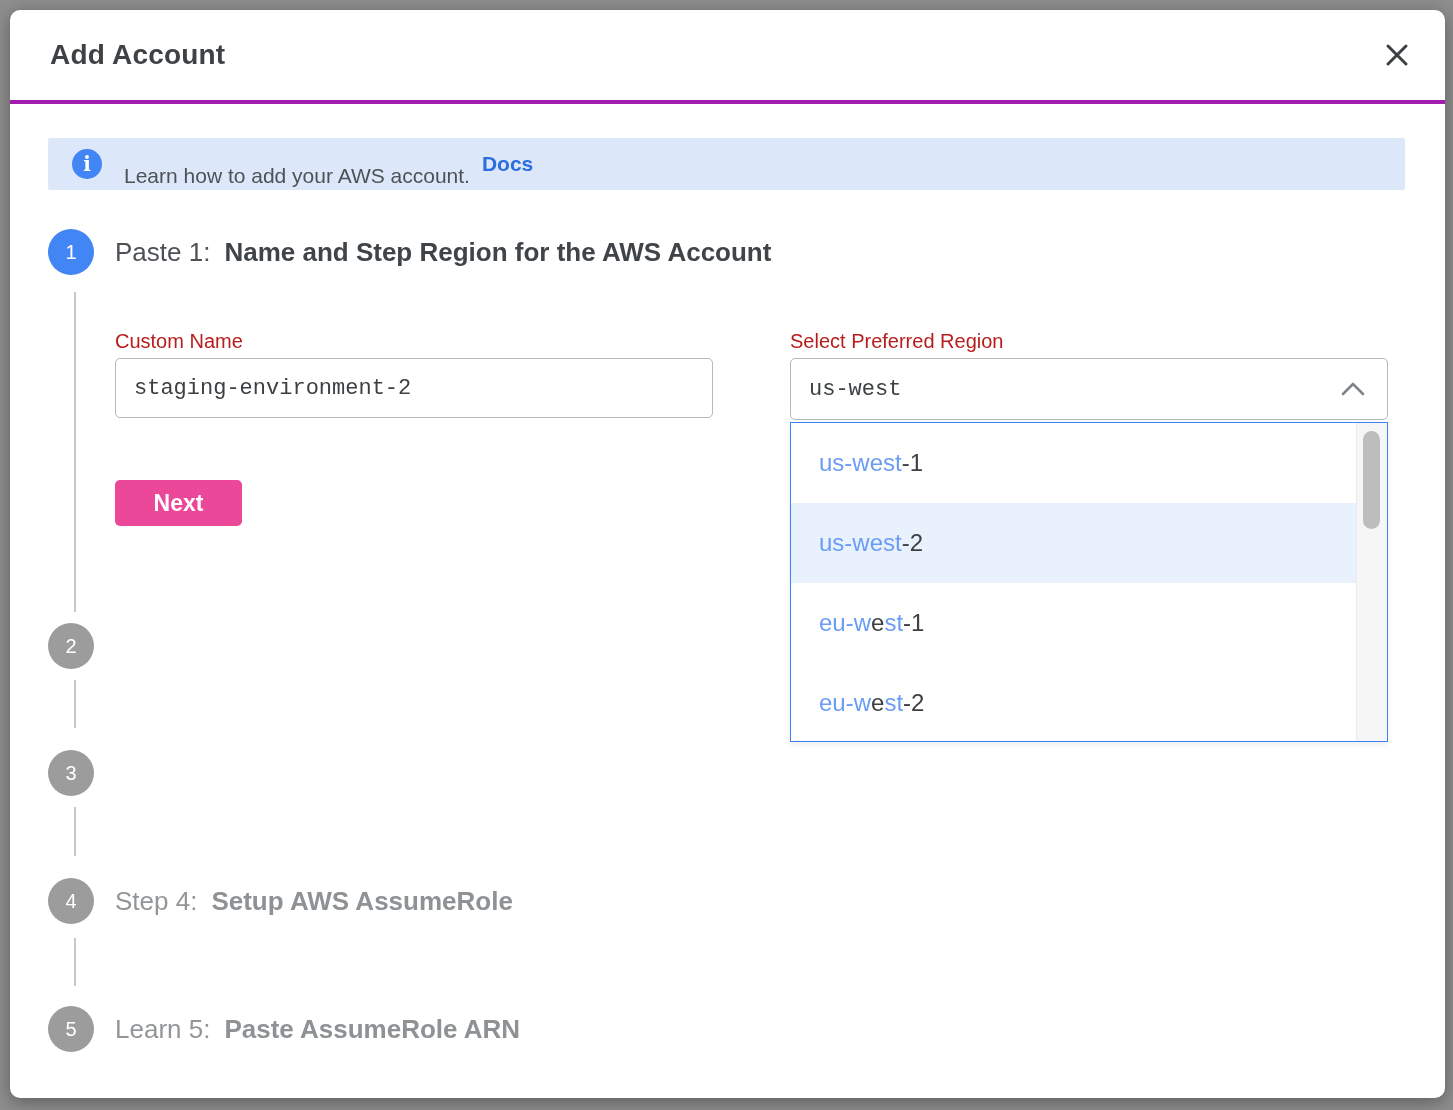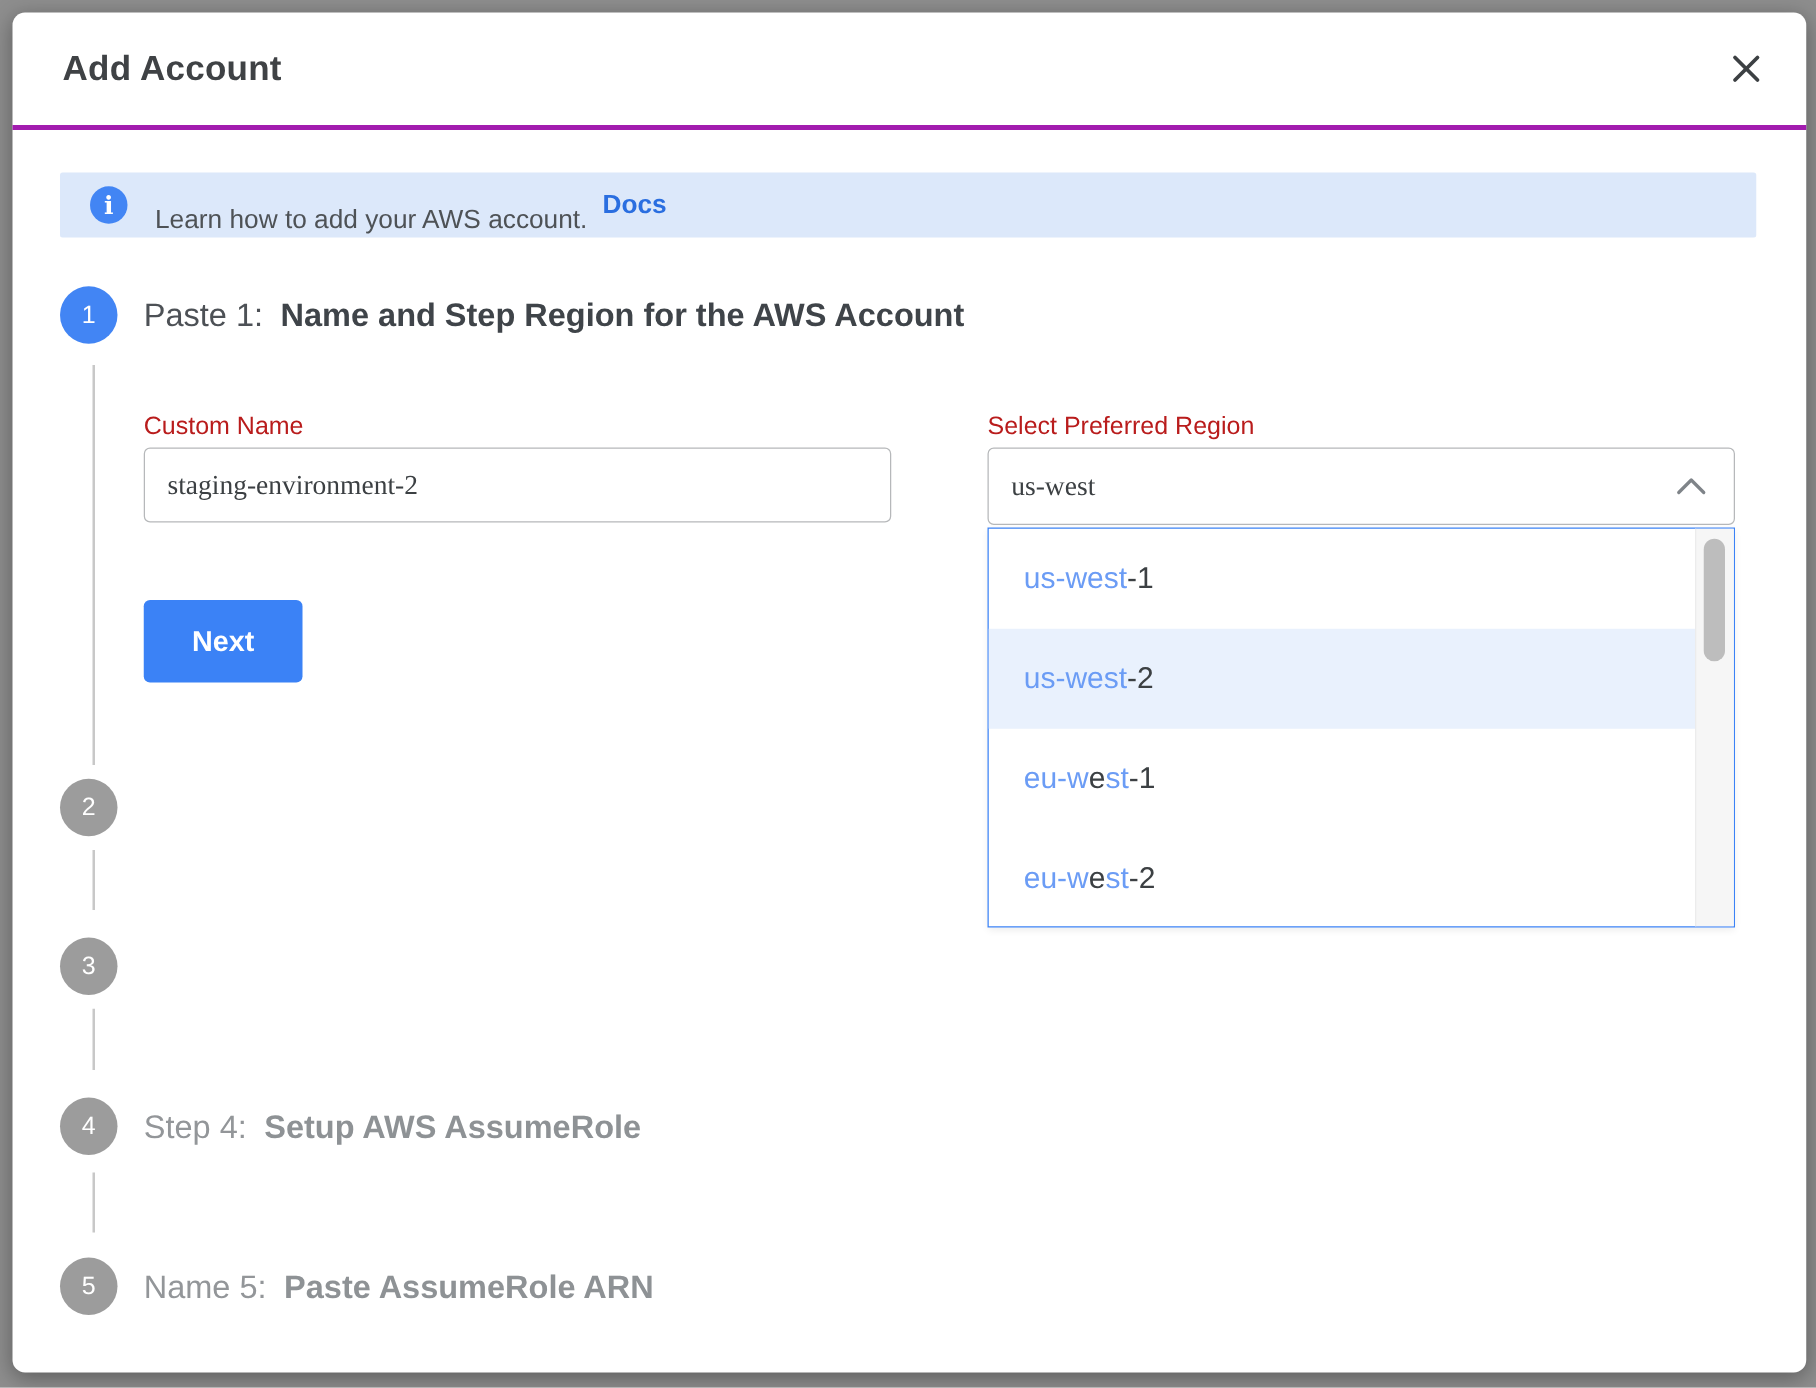--- a/index.html
+++ b/index.html
@@ -42,30 +42,30 @@
 
   .connector{position:absolute;left:64px;width:2px;background:#c8c8c8;}
 
   
   .field-label{position:absolute;top:320px;font-size:20px;color:#b91c1c;}
   .label-name{left:105px;}
   .label-region{left:780px;}
   .text-input{
     position:absolute;top:348px;height:60px;width:598px;box-sizing:border-box;
     border:1px solid #b6b8ba;border-radius:5px;padding:0 18px;
-    font-family:Liberation Serif, serif;font-size:22px;color:#3c4043;background:#fff;outline:none;
+    font-family:Liberation Mono, monospace;font-size:22px;color:#3c4043;background:#fff;outline:none;
   }
   .input-name{left:105px;}
   .region-select{position:absolute;left:780px;top:348px;width:598px;height:62px;}
   .region-select .text-input{left:0;top:0;width:598px;height:62px;padding-right:64px;}
   .chevron-up{position:absolute;right:20px;top:22px;pointer-events:auto;cursor:pointer;}
 
   .next-btn{
-    position:absolute;left:105px;top:470px;width:127px;height:66px;
-    background:#3b82f6;border:none;border-radius:5px;color:#ffffff;
+    position:absolute;left:105px;top:470px;width:127px;height:46px;
+    background:#ec4899;border:none;border-radius:5px;color:#ffffff;
     font-family:"Liberation Sans","DejaVu Sans",sans-serif;font-size:23px;font-weight:700;cursor:default;
   }
 
   
   .dropdown{
     position:absolute;left:780px;top:412px;width:598px;height:320px;
     background:#ffffff;border:1px solid #3b82f6;box-sizing:border-box;
     box-shadow:0 2px 6px rgba(0,0,0,.08);z-index:10;
   }
   .dropdown-option{
@@ -153,17 +153,17 @@
 
     <div class="step-circle inactive" style="top:740px;">3</div>
 
     <div class="step-circle inactive" style="top:868px;">4</div>
     <div class="step-heading inactive" style="top:868px;">
       <span class="step-prefix">Step 4:</span><span class="step-title">Setup AWS AssumeRole</span>
     </div>
 
     <div class="step-circle inactive" style="top:996px;">5</div>
     <div class="step-heading inactive" style="top:996px;">
-      <span class="step-prefix">Name 5:</span><span class="step-title">Paste AssumeRole ARN</span>
+      <span class="step-prefix">Learn 5:</span><span class="step-title">Paste AssumeRole ARN</span>
     </div>
 
   </div>
 </div>
 
 </body></html>

